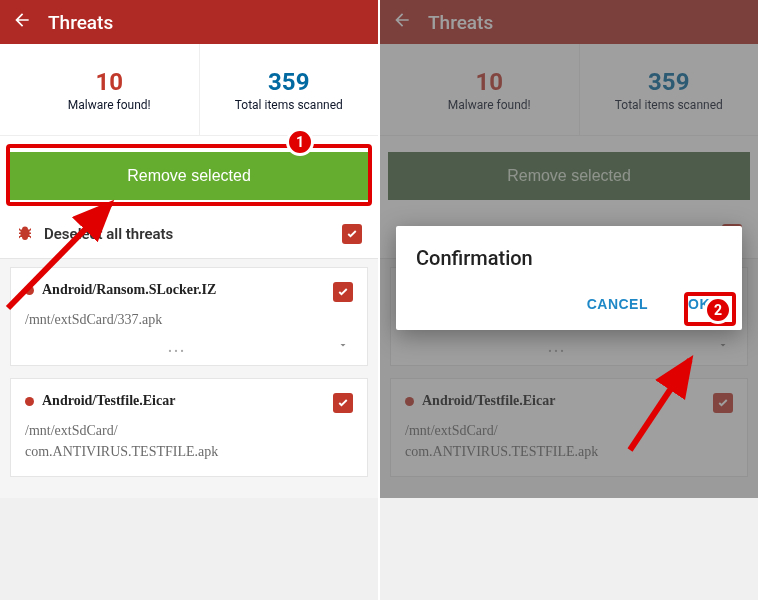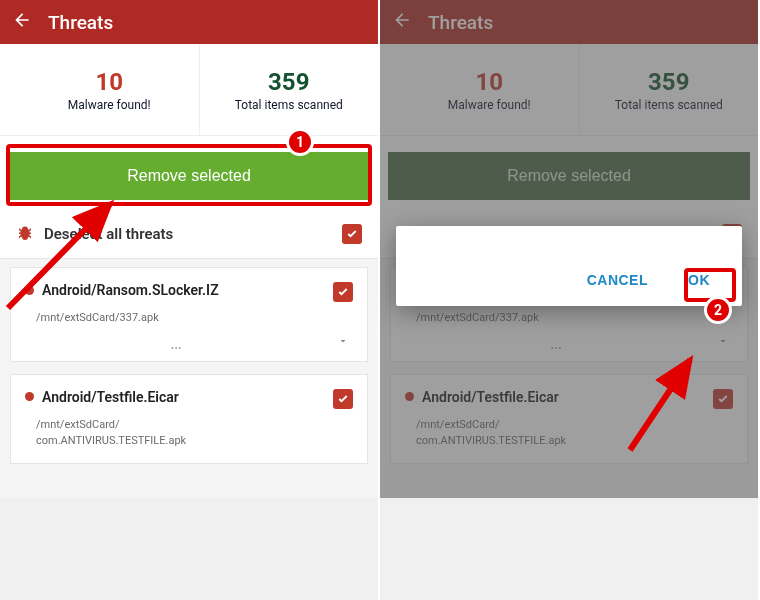--- a/index.html
+++ b/index.html
@@ -39,21 +39,21 @@
   .stat {
     flex: 1;
     display: flex;
     flex-direction: column;
     justify-content: center;
     align-items: center;
   }
   .stat:first-child { border-right: 1px solid #eee; padding-left: 20px; }
   .stat-num { font-size: 24px; font-weight: 700; }
   .stat-num.danger { color: #c0392b; }
-  .stat-num.muted { color: #14532d; }
+  .stat-num.muted { color: #0369a1; }
   .stat-label { font-size: 12px; color: #0f172a; margin-top: 2px; }
   .action-wrap { background: #fff; padding: 16px 8px 12px; position: relative; }
   .remove-btn {
     background: #64ad2f;
     color: #fff;
     border: none;
     width: 100%;
     height: 48px;
     font-size: 16px;
     cursor: pointer;
@@ -74,26 +74,27 @@
     display: flex; align-items: center; justify-content: center;
   }
   .chk svg { stroke: #fff; stroke-width: 2.5; fill: none; width: 12px; height: 12px; }
   .list { padding: 8px 10px; }
   .card {
     background: #fff;
     border: 1px solid #e5e5e5;
     margin-bottom: 12px;
     padding: 14px 14px 8px;
     position: relative;
+    font-family: Liberation Serif, serif;
   }
   .card-title { display: flex; align-items: center; gap: 8px; }
   .dot { width: 9px; height: 9px; border-radius: 50%; background: #c0392b; }
   .tname { font-size: 14px; font-weight: 600; color: #222; }
   .chk-sm { position: absolute; top: 14px; right: 14px; }
-  .path { font-size: 11px; color: #6b6b6b; margin: 12px 0 6px 11px; line-height: 1.45; }
+  .path { font-size: 14px; color: #6b6b6b; margin: 12px 0 6px 0; line-height: 1.45; }
   .card-foot { display: flex; justify-content: flex-end; align-items: center; gap: 8px; color: #888; font-size: 14px; padding-right: 4px;}
   .card-foot .more { flex:1; text-align:center; font-size:18px; letter-spacing:2px; color:#aaa; }
   .chevdown { width: 12px; height: 12px; }
 
   
   .annot-box {
     position: absolute;
     border: 4px solid #e00000;
     border-radius: 4px;
     pointer-events: none;
@@ -296,20 +297,21 @@
           </svg>
         </span>
       <div class="path" style="white-space:pre-line;">/mnt/extSdCard/
 com.ANTIVIRUS.TESTFILE.apk</div>
     </div>
   </div>
 
   <div class="scrim"></div>
 
   <div class="dialog">
+    <div class="dlg-title">Confirmation</div>
     <div class="dlg-actions">
       <button class="dlg-btn">CANCEL</button>
       <button class="dlg-btn">OK</button>
     </div>
     <div class="annot-box" style="right:6px; bottom:4px; width:52px; height:34px;"></div>
   </div>
 
   <div class="annot-badge" style="right:26px; top:296px;">2</div>
   <svg class="annot-arrow" style="left:240px; top:340px;" width="120" height="120">
     <defs>

